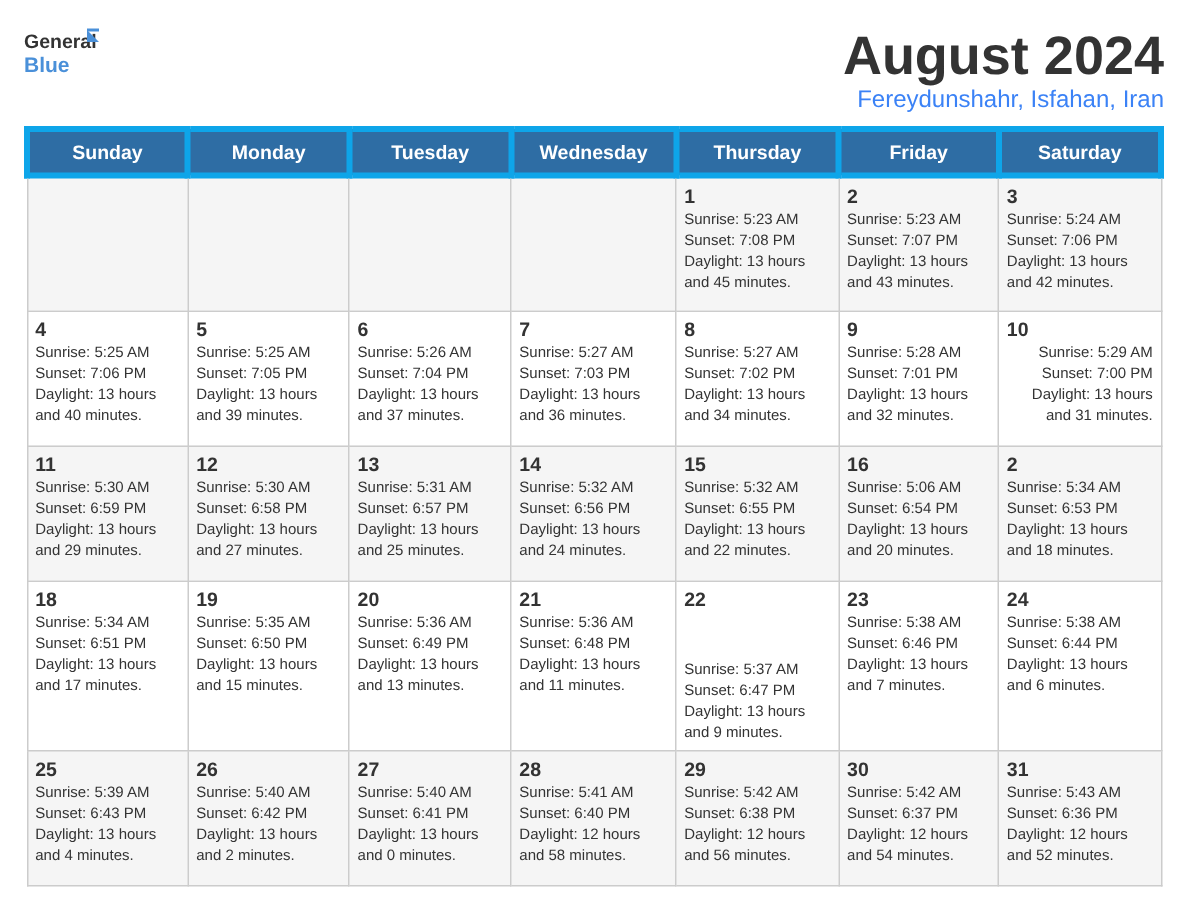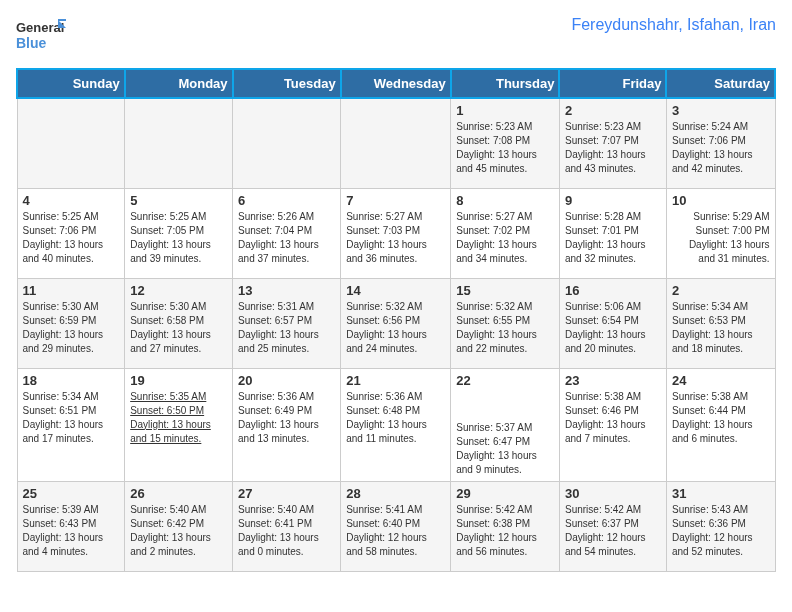--- a/index.html
+++ b/index.html
@@ -36,22 +36,22 @@
     table {
       width: 100%;
       border-collapse: collapse;
     }
     thead tr th {
       background-color: #2e6da4;
       color: #fff;
       font-size: 13px;
       font-weight: bold;
       padding: 6px 4px;
-      text-align: right;
-      border: 2px solid #0ea5e9;
+      text-align: center;
+      border: 4px solid #0ea5e9;
     }
     tbody tr td {
       border: 1px solid #ccc;
       vertical-align: top;
       padding: 4px 5px;
       font-size: 10.5px;
       color: #333;
       height: 90px;
       width: 113px;
     }
@@ -82,20 +82,21 @@
 <div class="header">
   <div class="logo">
   <svg width="50" height="44" viewBox="0 0 50 44">
     <text x="0" y="16" font-size="13" font-weight="bold" fill="#333" font-family="Arial">General</text>
     <text x="0" y="32" font-size="14" font-weight="bold" fill="#4a90d9" font-family="Arial">Blue</text>
     <polygon points="42,4 50,12 42,12" fill="#4a90d9"></polygon>
     <line x1="42" y1="4" x2="50" y2="4" stroke="#4a90d9" stroke-width="2"></line>
   </svg>
 </div>
   <div class="title-block">
+    <div class="month-title">August 2024</div>
     <div class="location">Fereydunshahr, Isfahan, Iran</div>
   </div>
 </div>
 
 <table>
   <thead>
     <tr>
     <th>Sunday</th>
         <th>Monday</th>
         <th>Tuesday</th>
@@ -238,21 +239,21 @@
       <tr>
         <td>
           <span class="day-number">18</span>
           <div class="day-info" style="white-space: pre-line;">Sunrise: 5:34 AM
 Sunset: 6:51 PM
 Daylight: 13 hours
 and 17 minutes.</div>
         </td>
         <td>
           <span class="day-number">19</span>
-          <div class="day-info" style="white-space: pre-line; text-decoration: underline;">Sunrise: 5:35 AM
+          <div class="day-info" style="white-space: pre-line;">Sunrise: 5:35 AM
 Sunset: 6:50 PM
 Daylight: 13 hours
 and 15 minutes.</div>
         </td>
         <td>
           <span class="day-number">20</span>
           <div class="day-info" style="white-space: pre-line;">Sunrise: 5:36 AM
 Sunset: 6:49 PM
 Daylight: 13 hours
 and 13 minutes.</div>

